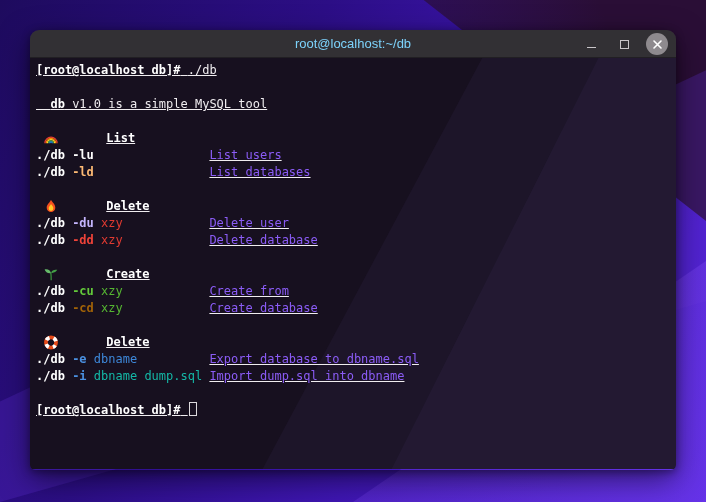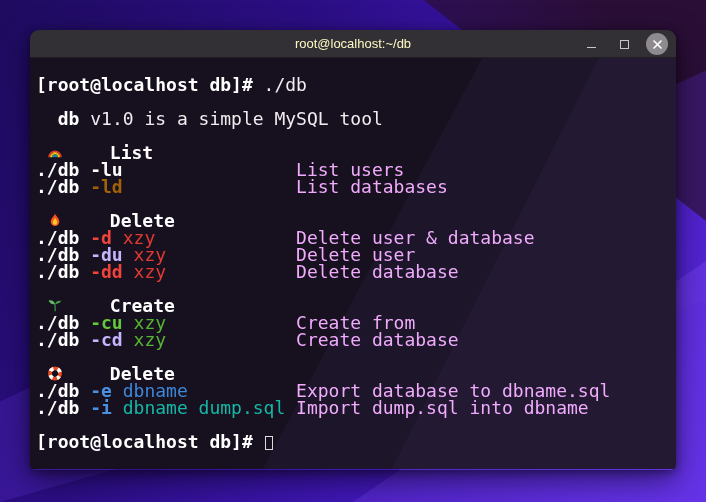--- a/index.html
+++ b/index.html
@@ -32,21 +32,21 @@
     box-shadow: 0 10px 30px rgba(0,0,0,0.5), 0 2px 8px rgba(0,0,0,0.4);
     overflow: hidden;
   }
   .titlebar {
     position: relative; height: 28px; background: #323034;
     border-bottom: 1px solid #211f23;
   }
   .title {
     position: absolute; left: 0; right: 0; top: 0; height: 28px;
     line-height: 28px; text-align: center;
-    font-family: "Liberation Sans", sans-serif; font-size: 13px; color: #fef9c3;
+    font-family: "Liberation Sans", sans-serif; font-size: 13px; color: #7dd3fc;
   }
   .controls {
     position: absolute; right: 8px; top: 0; height: 28px;
     display: flex; align-items: center; gap: 11px;
   }
   .wbtn {
     width: 22px; height: 22px; border: none; background: transparent;
     display: flex; align-items: center; justify-content: center;
     padding: 0; cursor: pointer; border-radius: 50%;
   }
@@ -56,36 +56,36 @@
 
   
   .screen {
     position: relative; height: 411px; background: #17101f;
     cursor: text;
   }
   .band { position: absolute; inset: 0; pointer-events: none; }
   .band1 { background: rgba(142,102,222,0.055); clip-path: polygon(36% 100%, 70% 0, 100% 0, 100% 100%); }
   .band2 { background: rgba(150,110,230,0.05); clip-path: polygon(56% 100%, 88% 0, 100% 0, 100% 100%); }
   .content {
-    position: relative; padding: 18px 6px;
-    font-size: 18px; line-height: 17px; color: #f0edf0;
+    position: relative; padding: 4px 6px;
+    font-size: 12px; line-height: 17px; color: #f0edf0; text-decoration: underline;
   }
   .line { height: 17px; white-space: pre; }
   .b { font-weight: bold; color: #ffffff; }
   .gap-above { margin-top: 17px; }
 
   .sec-header { height: 17px; white-space: pre; display: flex; align-items: center; }
   .sec-sp { display: inline-block; width: 1ch; }
   .sec-icon { display: inline-flex; width: 16px; height: 15px; margin-right: 6px; align-items: center; }
   .sec-icon svg { display: block; }
   .sec-title { font-weight: bold; color: #ffffff; margin-left: 41px; }
 
   .r-cmd { display: inline-block; width: 24ch; white-space: pre; }
   .r-flag { font-weight: bold; text-align: center; }
-  .r-desc { white-space: pre; color: #f0abfc; }
+  .r-desc { white-space: pre; color: #8b5cf6; }
 
   .cursor {
     display: inline-block; width: 8px; height: 14px;
     border: 1.3px solid #dddadd; vertical-align: -2px; margin-left: 1px;
   }
 </style>
 </head>
 <body>
 
 <div class="desktop">
@@ -129,36 +129,35 @@
                     <path d="M2.9 13 A5.1 5.1 0 0 1 13.1 13" stroke="#fb8c00" stroke-width="1.3"></path>
                     <path d="M4.2 13 A3.8 3.8 0 0 1 11.8 13" stroke="#fdd835" stroke-width="1.3"></path>
                     <path d="M5.5 13 A2.5 2.5 0 0 1 10.5 13" stroke="#43a047" stroke-width="1.3"></path>
                     <path d="M6.7 13 A1.3 1.3 0 0 1 9.3 13" stroke="#1e88e5" stroke-width="1.3"></path>
                   </svg></span>
       <span class="sec-title">List</span>
     </div>
     <div class="sec-rows">
   <div class="line"><span class="r-cmd"><span class="r-base b">./db</span><span class="r-flag" style="color: rgb(255, 255, 255);"> -lu</span><span class="r-args"></span></span><span class="r-desc">List users</span></div>
 
-  <div class="line"><span class="r-cmd"><span class="r-base b">./db</span><span class="r-flag" style="color: #a16207;"> -ld</span><span class="r-args"></span></span><span class="r-desc">List databases</span></div>
+  <div class="line"><span class="r-cmd"><span class="r-base b">./db</span><span class="r-flag" style="color: #fdba74;"> -ld</span><span class="r-args"></span></span><span class="r-desc">List databases</span></div>
 
 </div>
   </div>
 
   <div class="section">
     <div class="sec-header gap-above">
       <span class="sec-sp"></span>
       <span class="sec-icon"><svg width="16" height="15" viewBox="0 0 16 16">
                     <path d="M8 0.8 C9.2 3.6 12.6 5.2 12.6 9.4 A4.6 4.6 0 0 1 3.4 9.4 C3.4 5.8 6.8 3.8 8 0.8 Z" fill="#f4511e"></path>
                     <path d="M8 5.4 C8.9 7.1 10.5 7.9 10.5 10.2 A2.5 2.5 0 0 1 5.5 10.2 C5.5 8.3 7.1 7.3 8 5.4 Z" fill="#ffca28"></path>
                   </svg></span>
       <span class="sec-title">Delete</span>
     </div>
     <div class="sec-rows">
-  <div class="line"><span class="r-cmd"><span class="r-base b">./db</span><span class="r-flag" style="color: rgb(240, 67, 57);"> -d</span><span class="r-args" style="color: rgb(224, 58, 49);"> xzy</span></span><span class="r-desc">Delete user &amp; database</span></div>
 
   <div class="line"><span class="r-cmd"><span class="r-base b">./db</span><span class="r-flag" style="color: #c4b5fd;"> -du</span><span class="r-args" style="color: rgb(224, 58, 49);"> xzy</span></span><span class="r-desc">Delete user</span></div>
 
   <div class="line"><span class="r-cmd"><span class="r-base b">./db</span><span class="r-flag" style="color: rgb(240, 67, 57);"> -dd</span><span class="r-args" style="color: rgb(224, 58, 49);"> xzy</span></span><span class="r-desc">Delete database</span></div>
 </div>
   </div>
 
   <div class="section">
     <div class="sec-header gap-above">
       <span class="sec-sp"></span>
@@ -166,21 +165,21 @@
                     <path d="M8.2 14 C8.2 10.5 8.1 8.2 7.8 5.9" stroke="#388e3c" stroke-width="1.4" fill="none"></path>
                     <path d="M7.9 6.6 C4.4 7.2 2.2 5.2 1.2 2.6 C4.8 2 7.4 3.4 7.9 6.6 Z" fill="#66bb6a"></path>
                     <path d="M8.1 6.2 C11 6.6 13.4 5.4 14.7 3 C11.4 2.4 8.8 3.6 8.1 6.2 Z" fill="#43a047"></path>
                   </svg></span>
       <span class="sec-title">Create</span>
     </div>
     <div class="sec-rows">
 
   <div class="line"><span class="r-cmd"><span class="r-base b">./db</span><span class="r-flag" style="color: rgb(99, 201, 58);"> -cu</span><span class="r-args" style="color: rgb(85, 181, 50);"> xzy</span></span><span class="r-desc">Create from</span></div>
 
-  <div class="line"><span class="r-cmd"><span class="r-base b">./db</span><span class="r-flag" style="color: #c4b5fd;"> -cd</span><span class="r-args" style="color: rgb(85, 181, 50);"> xzy</span></span><span class="r-desc">Create database</span></div>
+  <div class="line"><span class="r-cmd"><span class="r-base b">./db</span><span class="r-flag" style="color: #a16207;"> -cd</span><span class="r-args" style="color: rgb(85, 181, 50);"> xzy</span></span><span class="r-desc">Create database</span></div>
 </div>
   </div>
 
   <div class="section">
     <div class="sec-header gap-above">
       <span class="sec-sp"></span>
       <span class="sec-icon"><svg width="16" height="15" viewBox="0 0 16 16">
                     <circle cx="8" cy="8" r="5.4" fill="none" stroke="#e64a19" stroke-width="4"></circle>
                     <circle cx="8" cy="8" r="5.4" fill="none" stroke="#ffffff" stroke-width="4" stroke-dasharray="4.25 4.25" stroke-dashoffset="2.1" transform="rotate(45 8 8)"></circle>
                     <circle cx="8" cy="8" r="2.6" fill="#17101f"></circle>

